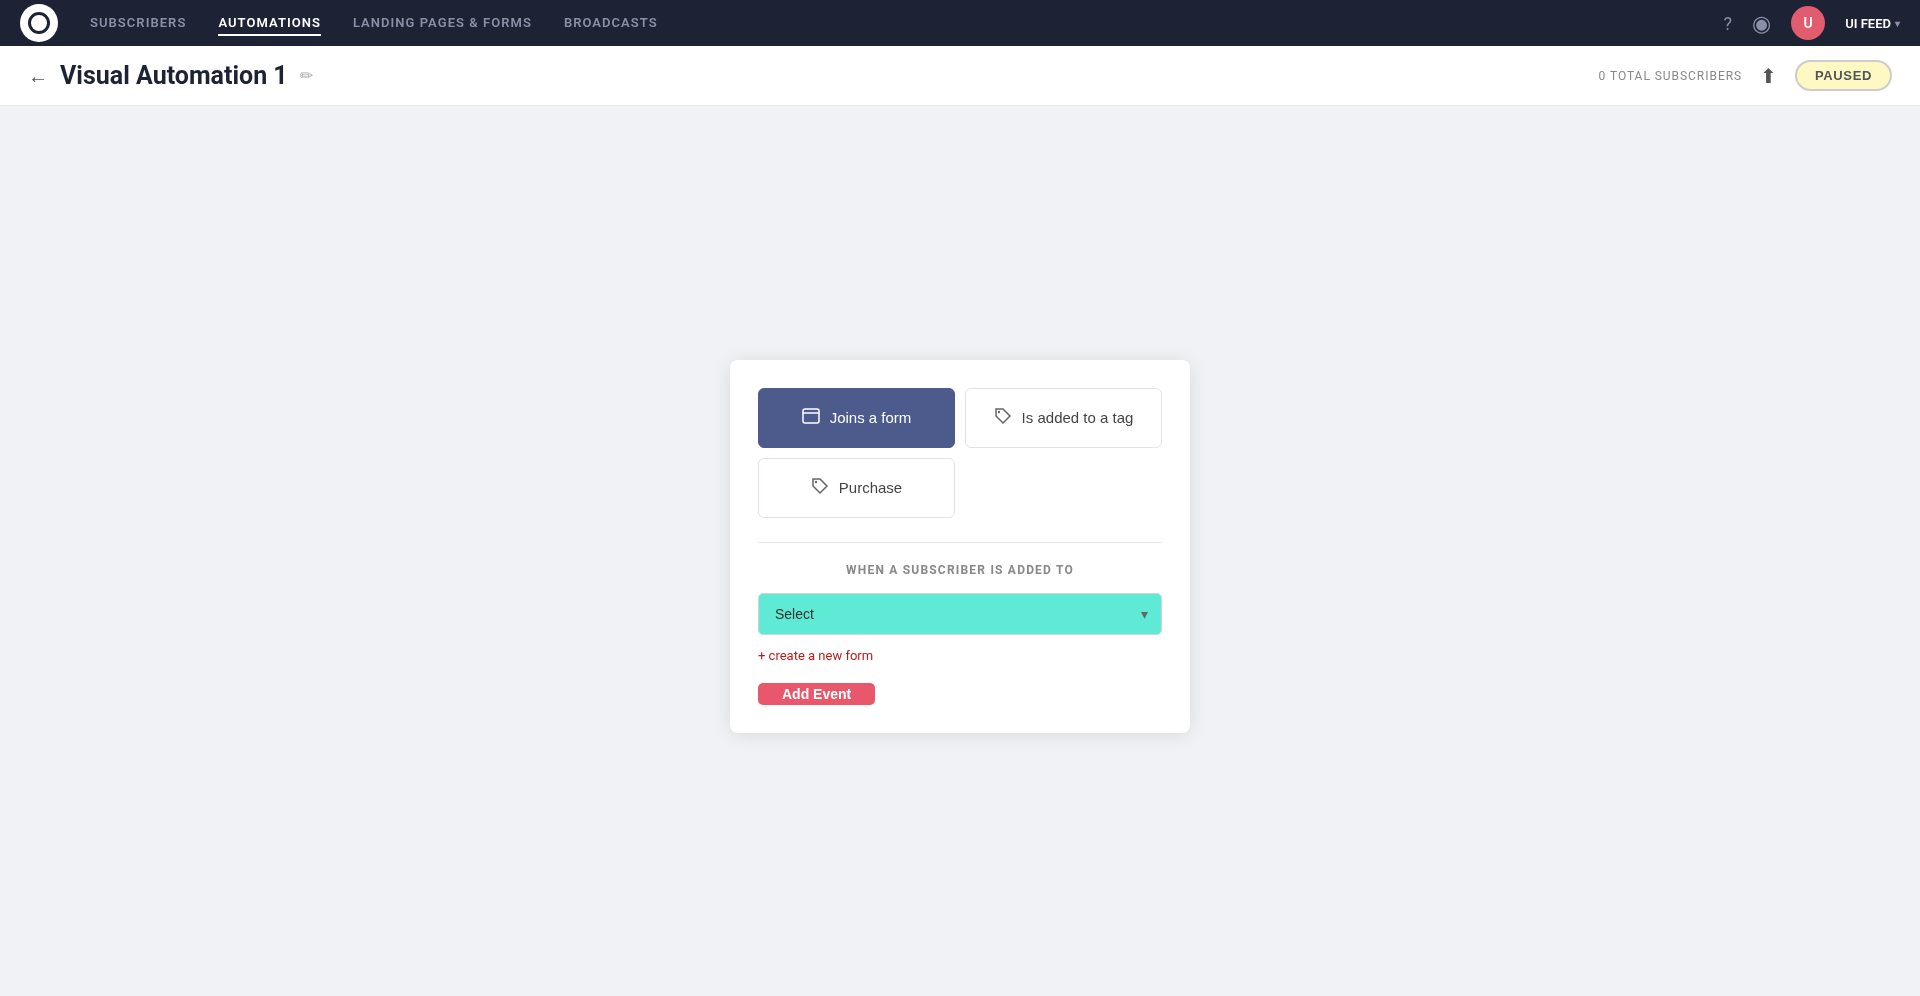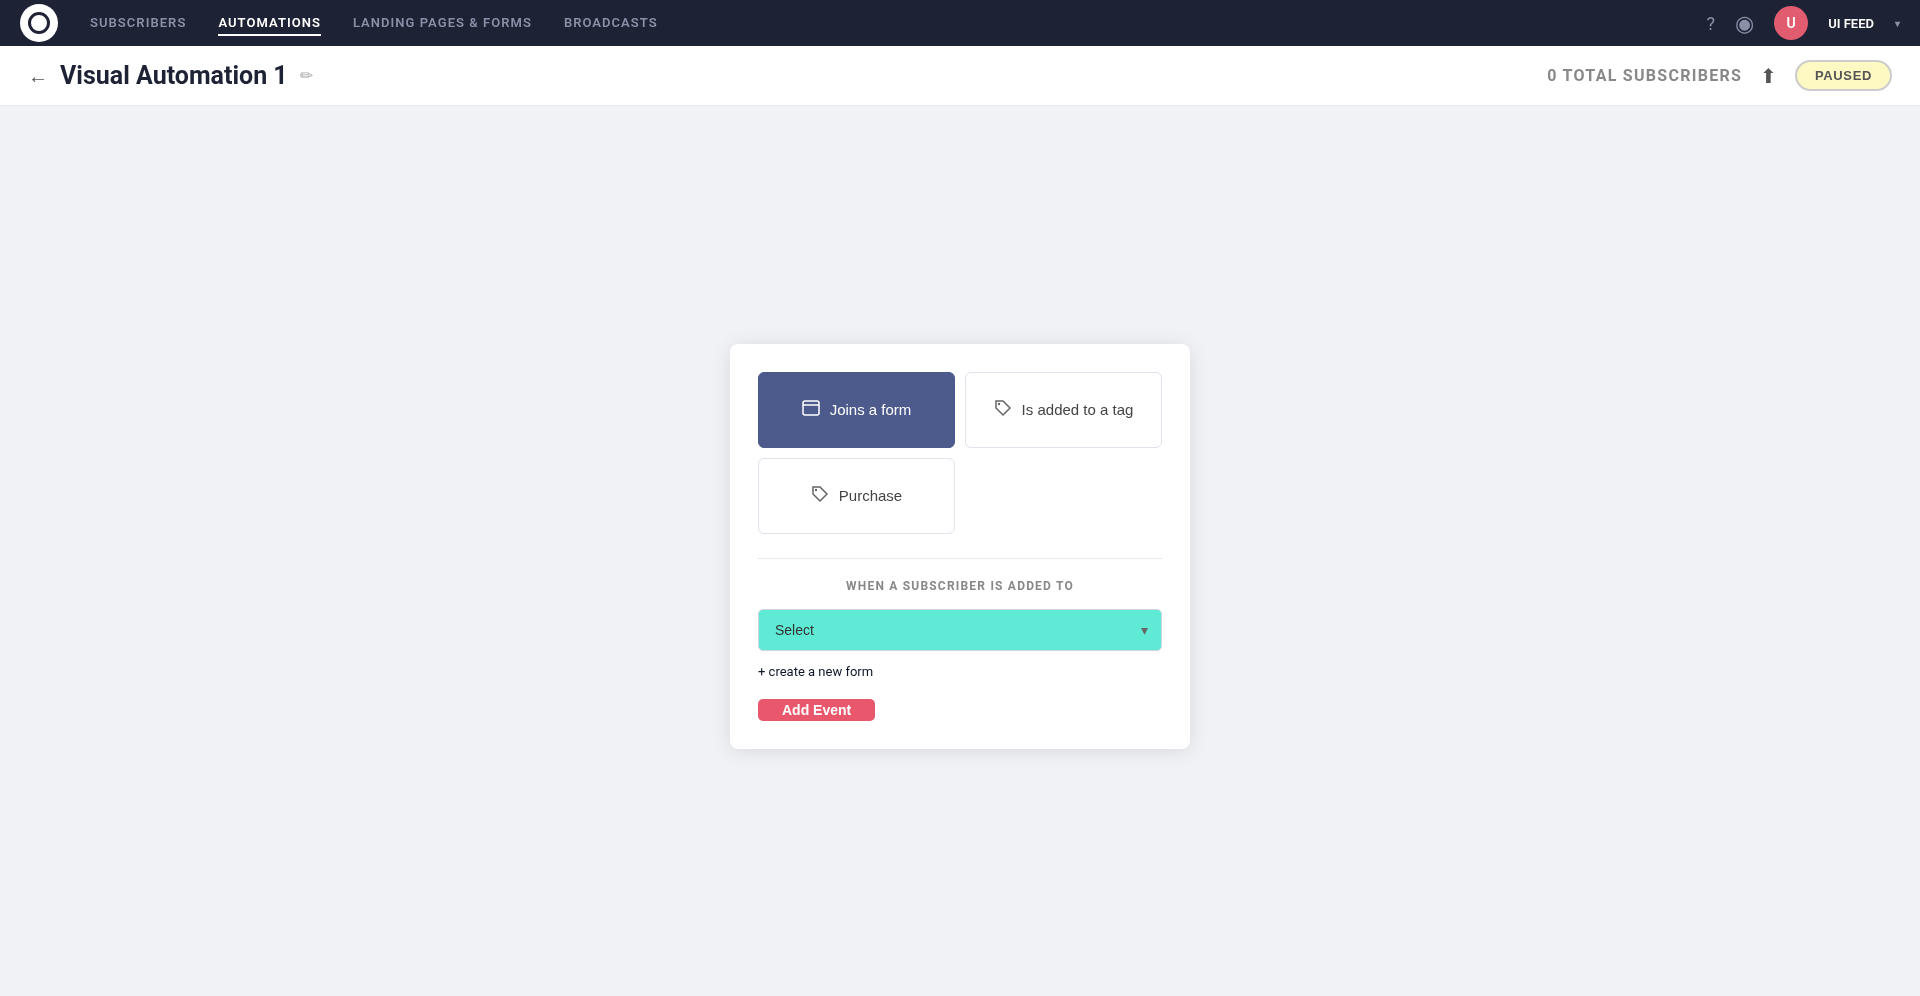--- a/index.html
+++ b/index.html
@@ -60,21 +60,21 @@
       background: #e05c6e;
       display: flex; align-items: center; justify-content: center;
       color: white; font-size: 14px; font-weight: 600;
       cursor: pointer;
     }
     .topnav-username {
       color: white;
       font-size: 13px;
       font-weight: 600;
       cursor: pointer;
-      display: flex; align-items: center; gap: 21px;
+      display: flex; align-items: center; gap: 4px;
     }
     .topnav-username .chevron { font-size: 10px; color: #8a90a8; }
 
     
     .subheader {
       background: white;
       height: 60px;
       display: flex;
       align-items: center;
       padding: 0 28px;
@@ -100,22 +100,22 @@
       color: #aaa;
       font-size: 16px;
       cursor: pointer;
     }
     .subheader-right {
       display: flex;
       align-items: center;
       gap: 18px;
     }
     .subscribers-count {
-      font-size: 16px;
-      font-weight: 700;
+      font-size: 12px;
+      font-weight: 400;
       letter-spacing: 0.08em;
       text-transform: uppercase;
       color: #888;
     }
     .share-icon {
       color: #555;
       font-size: 20px;
       cursor: pointer;
     }
     .paused-btn {
@@ -151,21 +151,21 @@
 
     
     .trigger-grid {
       display: grid;
       grid-template-columns: 1fr 1fr;
       gap: 10px;
       margin-bottom: 24px;
     }
     .trigger-btn {
       border-radius: 6px;
-      padding: 26px 16px;
+      padding: 18px 16px;
       font-size: 15px;
       font-weight: 500;
       display: flex;
       align-items: center;
       justify-content: center;
       gap: 10px;
       cursor: pointer;
       border: 1px solid #e0e3eb;
       background: white;
       color: #444;
@@ -219,21 +219,21 @@
       top: 50%;
       transform: translateY(-50%);
       color: #666;
       font-size: 14px;
       pointer-events: none;
     }
 
     
     .create-link {
       font-size: 13px;
-      color: #0f172a;
+      color: #b91c1c;
       cursor: pointer;
       margin-bottom: 20px;
       display: inline-block;
     }
 
     
     .add-event-btn {
       background: #e8576b;
       color: white;
       border: none;

